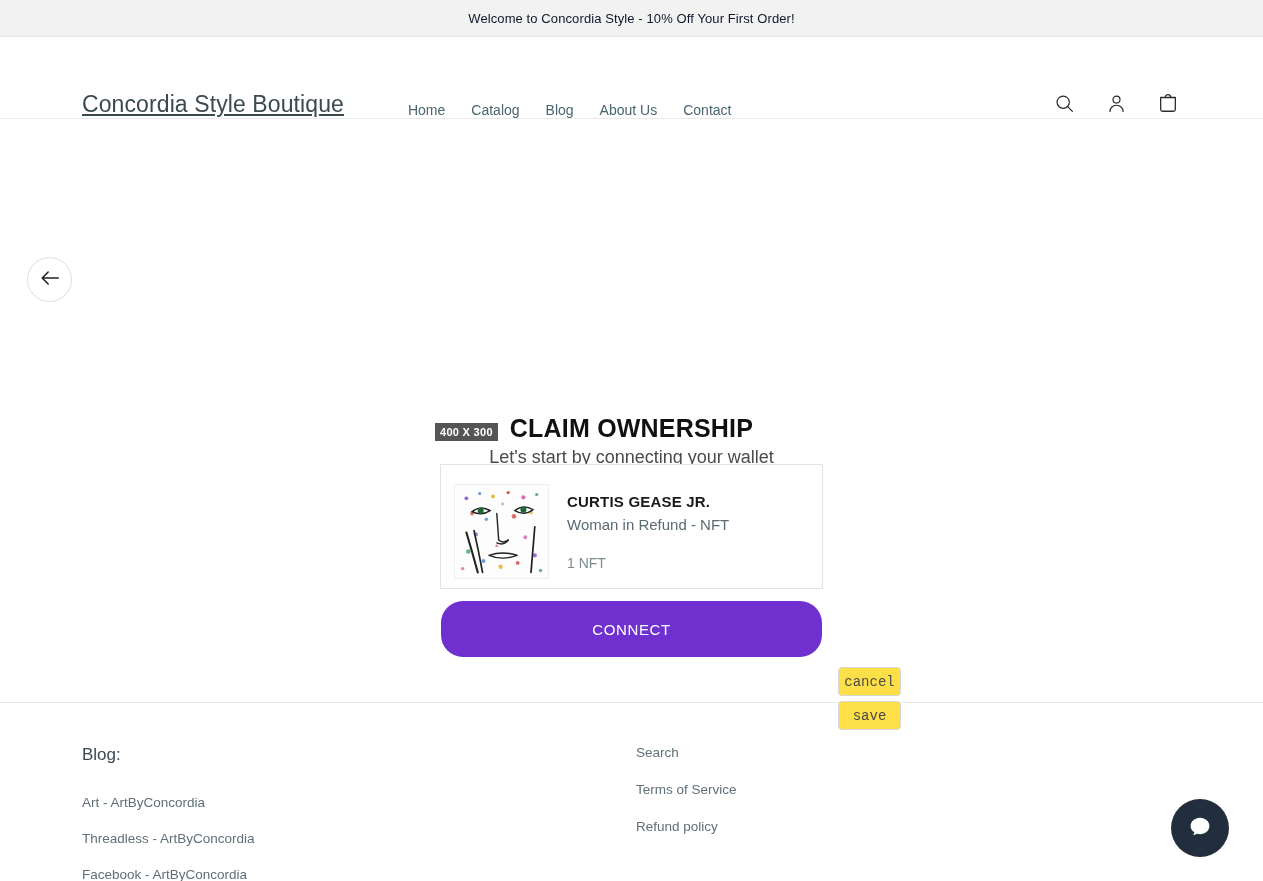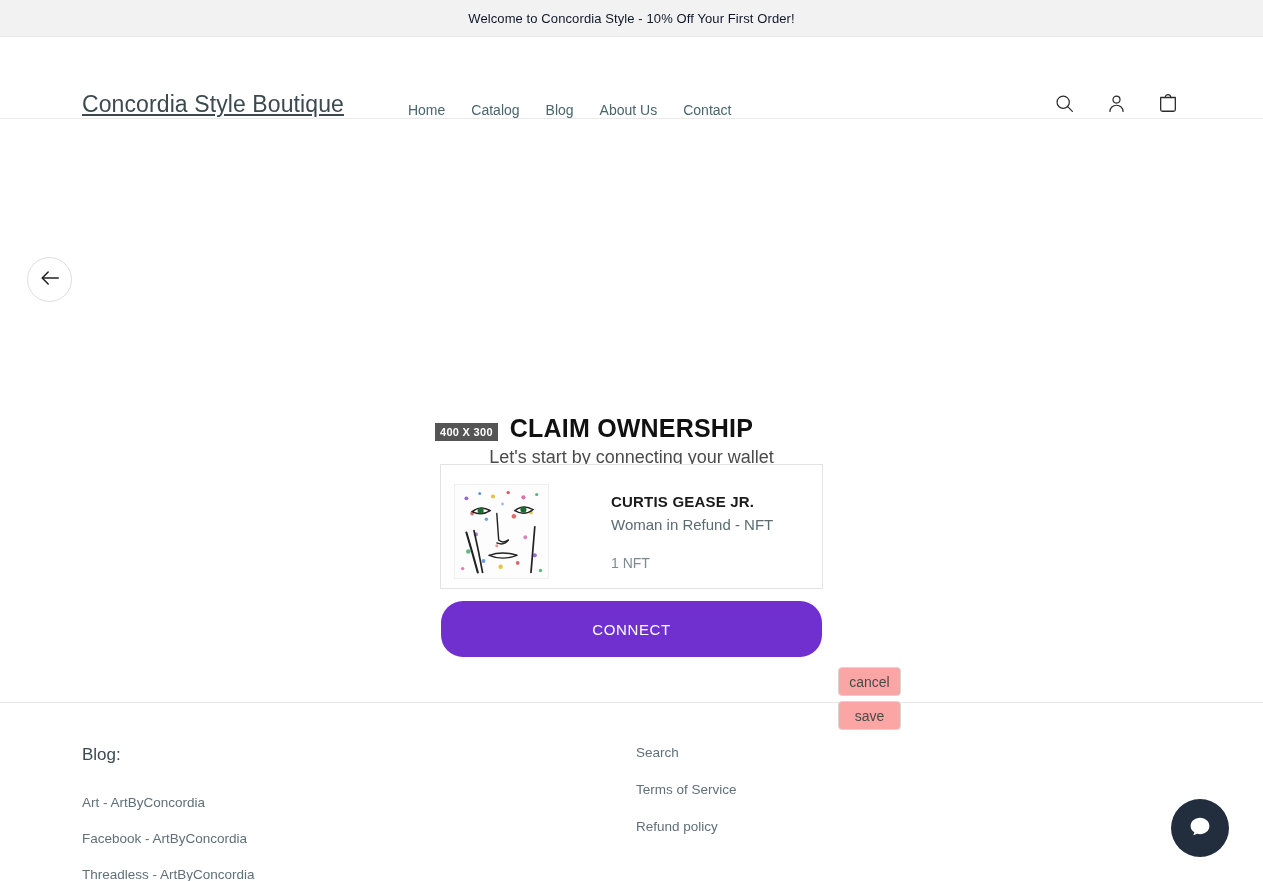--- a/index.html
+++ b/index.html
@@ -126,21 +126,20 @@
     position: absolute;
     left: 440px;
     top: 345px;
     width: 383px;
     height: 125px;
     border: 1px solid #e3e3e3;
     background: #ffffff;
     display: flex;
     align-items: center;
     padding: 20px 0 10px 13px;
-    gap: 44px;
   }
   .nft-thumb {
     width: 95px; height: 95px;
     flex: 0 0 95px;
     border: 1px solid #efefef;
     overflow: hidden;
     background: #ffffff;
   }
   .nft-info {
     margin-left: 18px;
@@ -188,25 +187,25 @@
     top: 548px;
     display: flex;
     flex-direction: column;
     gap: 5px;
   }
   .edit-btn {
     width: 63px;
     height: 29px;
     border: 1px solid #d6d6d6;
     border-radius: 4px;
-    background: #fca5a5;
+    background: #fde047;
     color: #4a4a4a;
     font-size: 14px;
     cursor: pointer;
-    font-family: Liberation Sans, sans-serif;
+    font-family: Liberation Mono, monospace;
     padding: 0;
   }
 
   
   .footer {
     border-top: 1px solid #e8e8e8;
     padding: 30px 80px 0 82px;
     display: flex;
     height: 179px;
   }
@@ -353,22 +352,22 @@
   <div class="edit-actions">
     <button class="edit-btn">cancel</button>
     <button class="edit-btn">save</button>
   </div>
 </div>
 
 <div class="footer">
   <div class="footer-col-1">
     <div class="footer-heading">Blog:</div>
     <a class="footer-link" href="#">Art - ArtByConcordia</a>
+    <a class="footer-link" href="#">Threadless - ArtByConcordia</a>
     <a class="footer-link" href="#">Facebook - ArtByConcordia</a>
-    <a class="footer-link" href="#">Threadless - ArtByConcordia</a>
   </div>
   <div class="footer-col-2">
     <a class="footer-link" href="#">Search</a>
     <a class="footer-link" href="#">Terms of Service</a>
     <a class="footer-link" href="#">Refund policy</a>
   </div>
 </div>
 
 <button class="chat-widget">
   <span>

